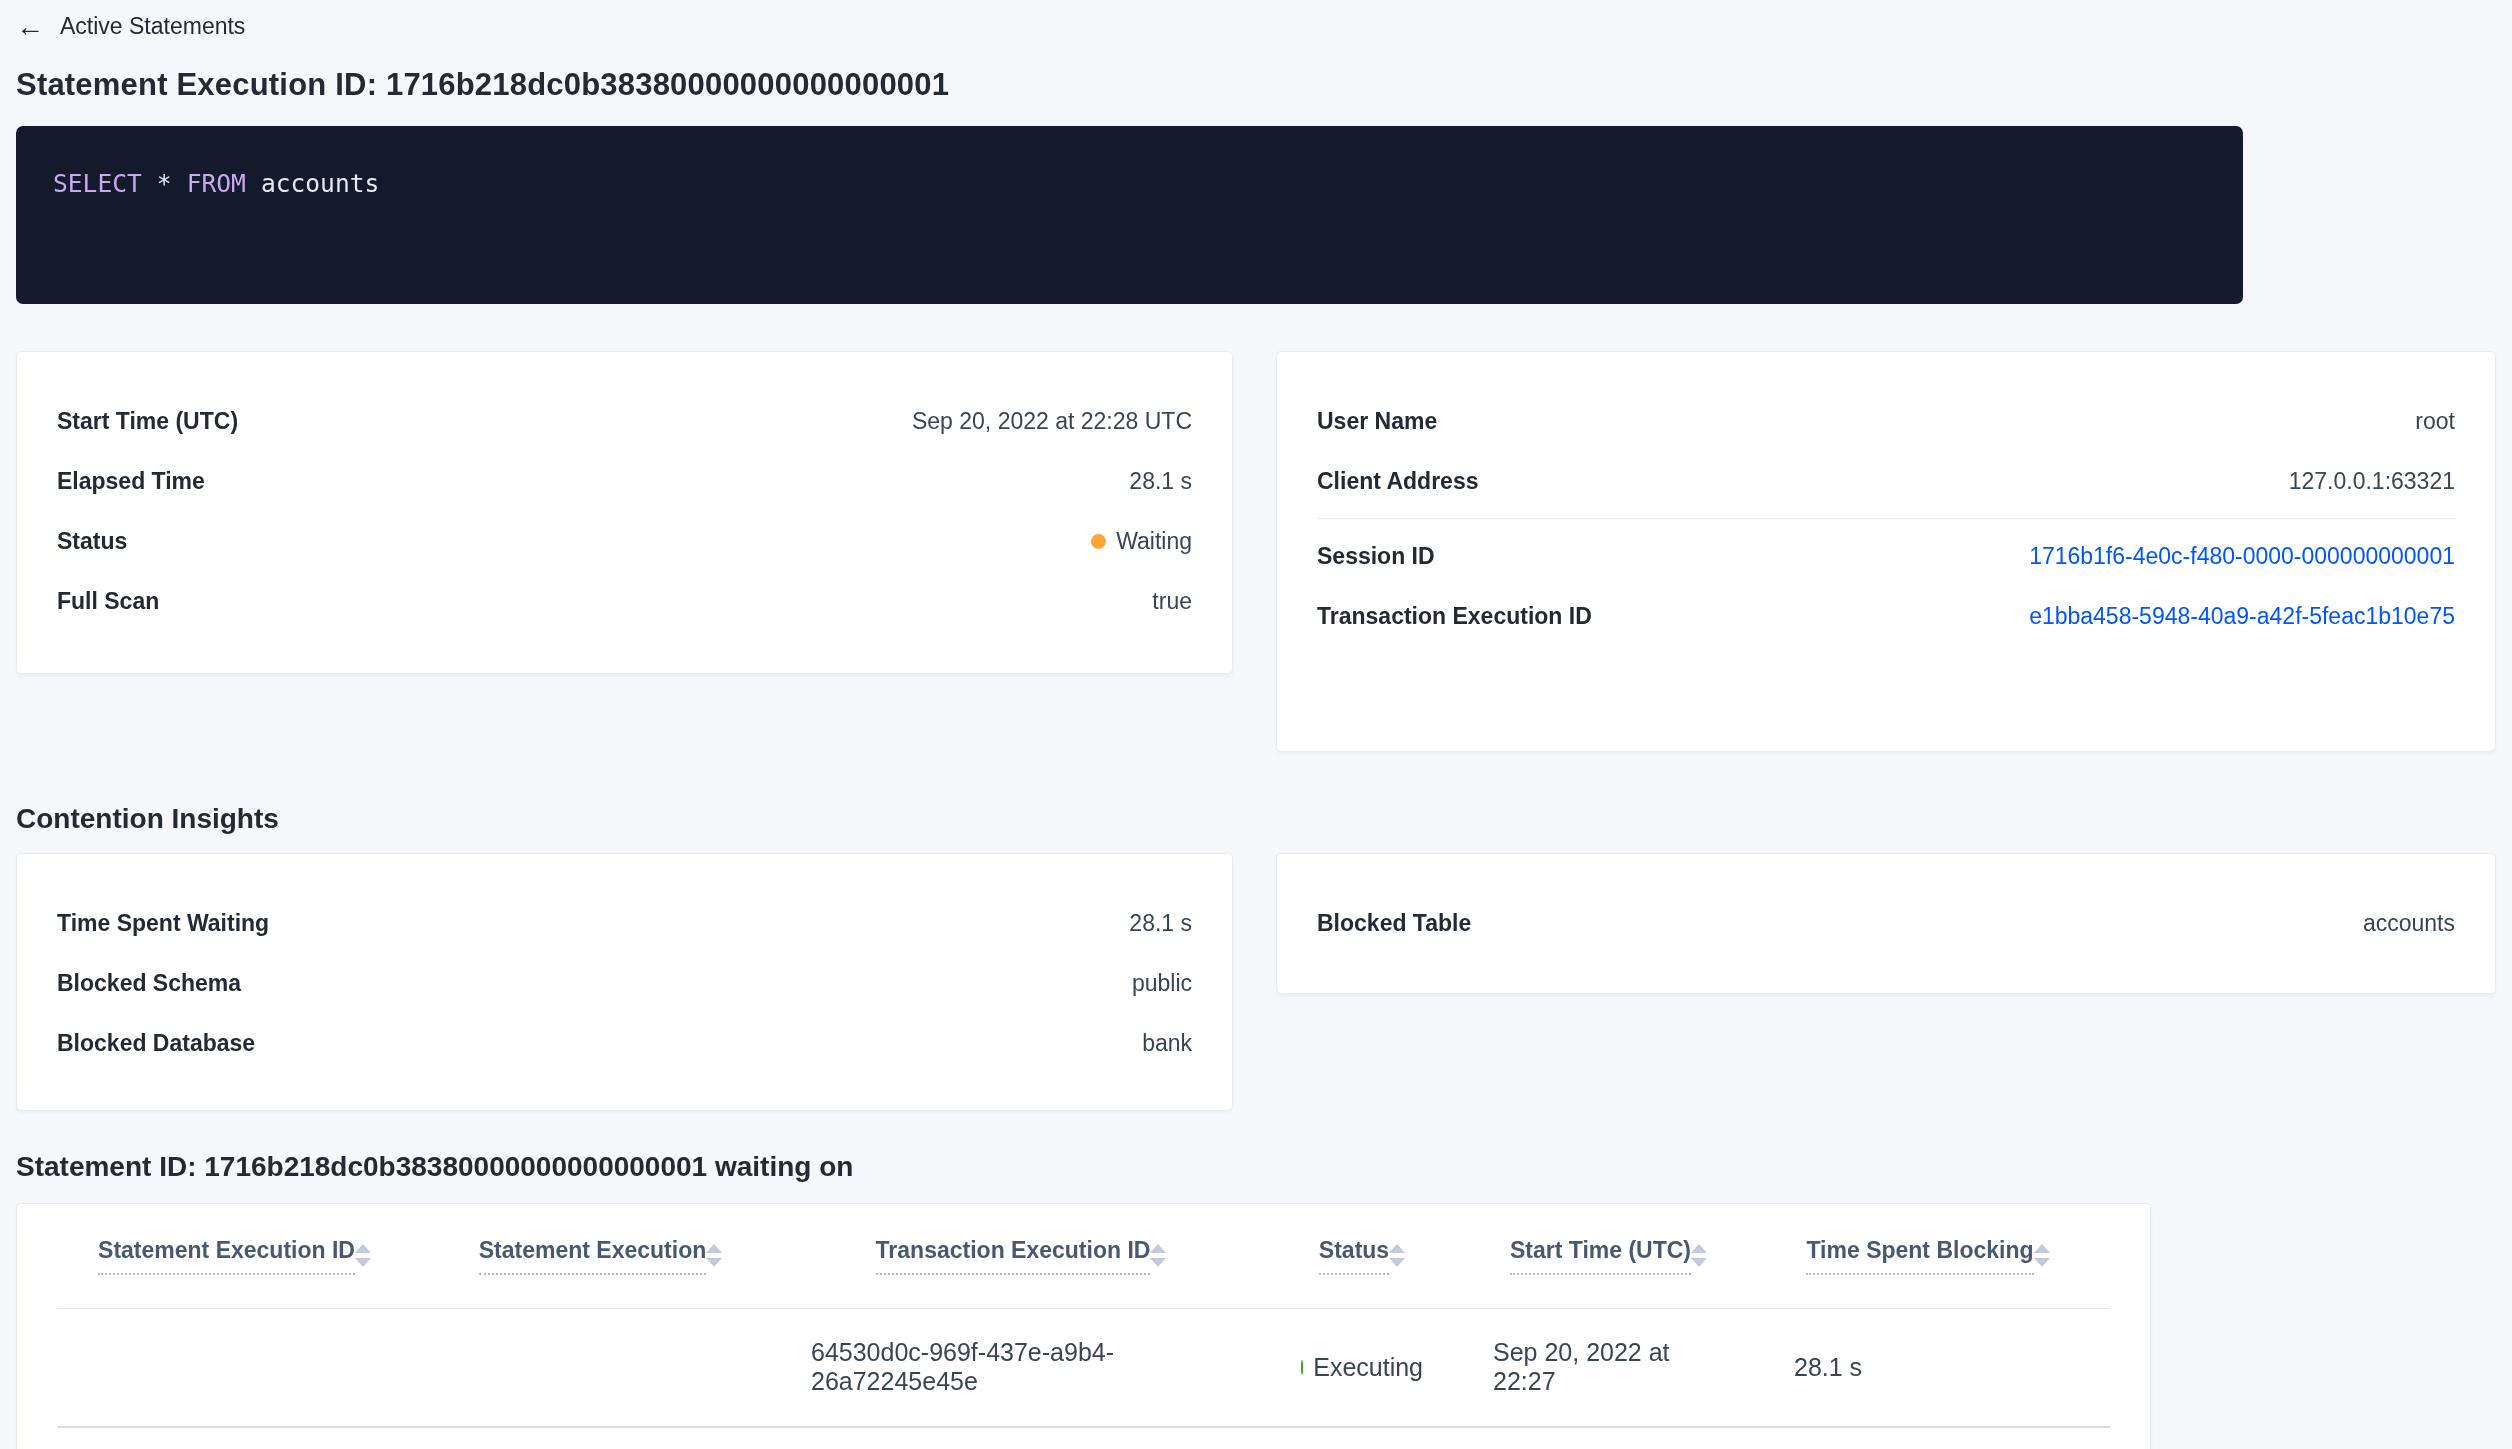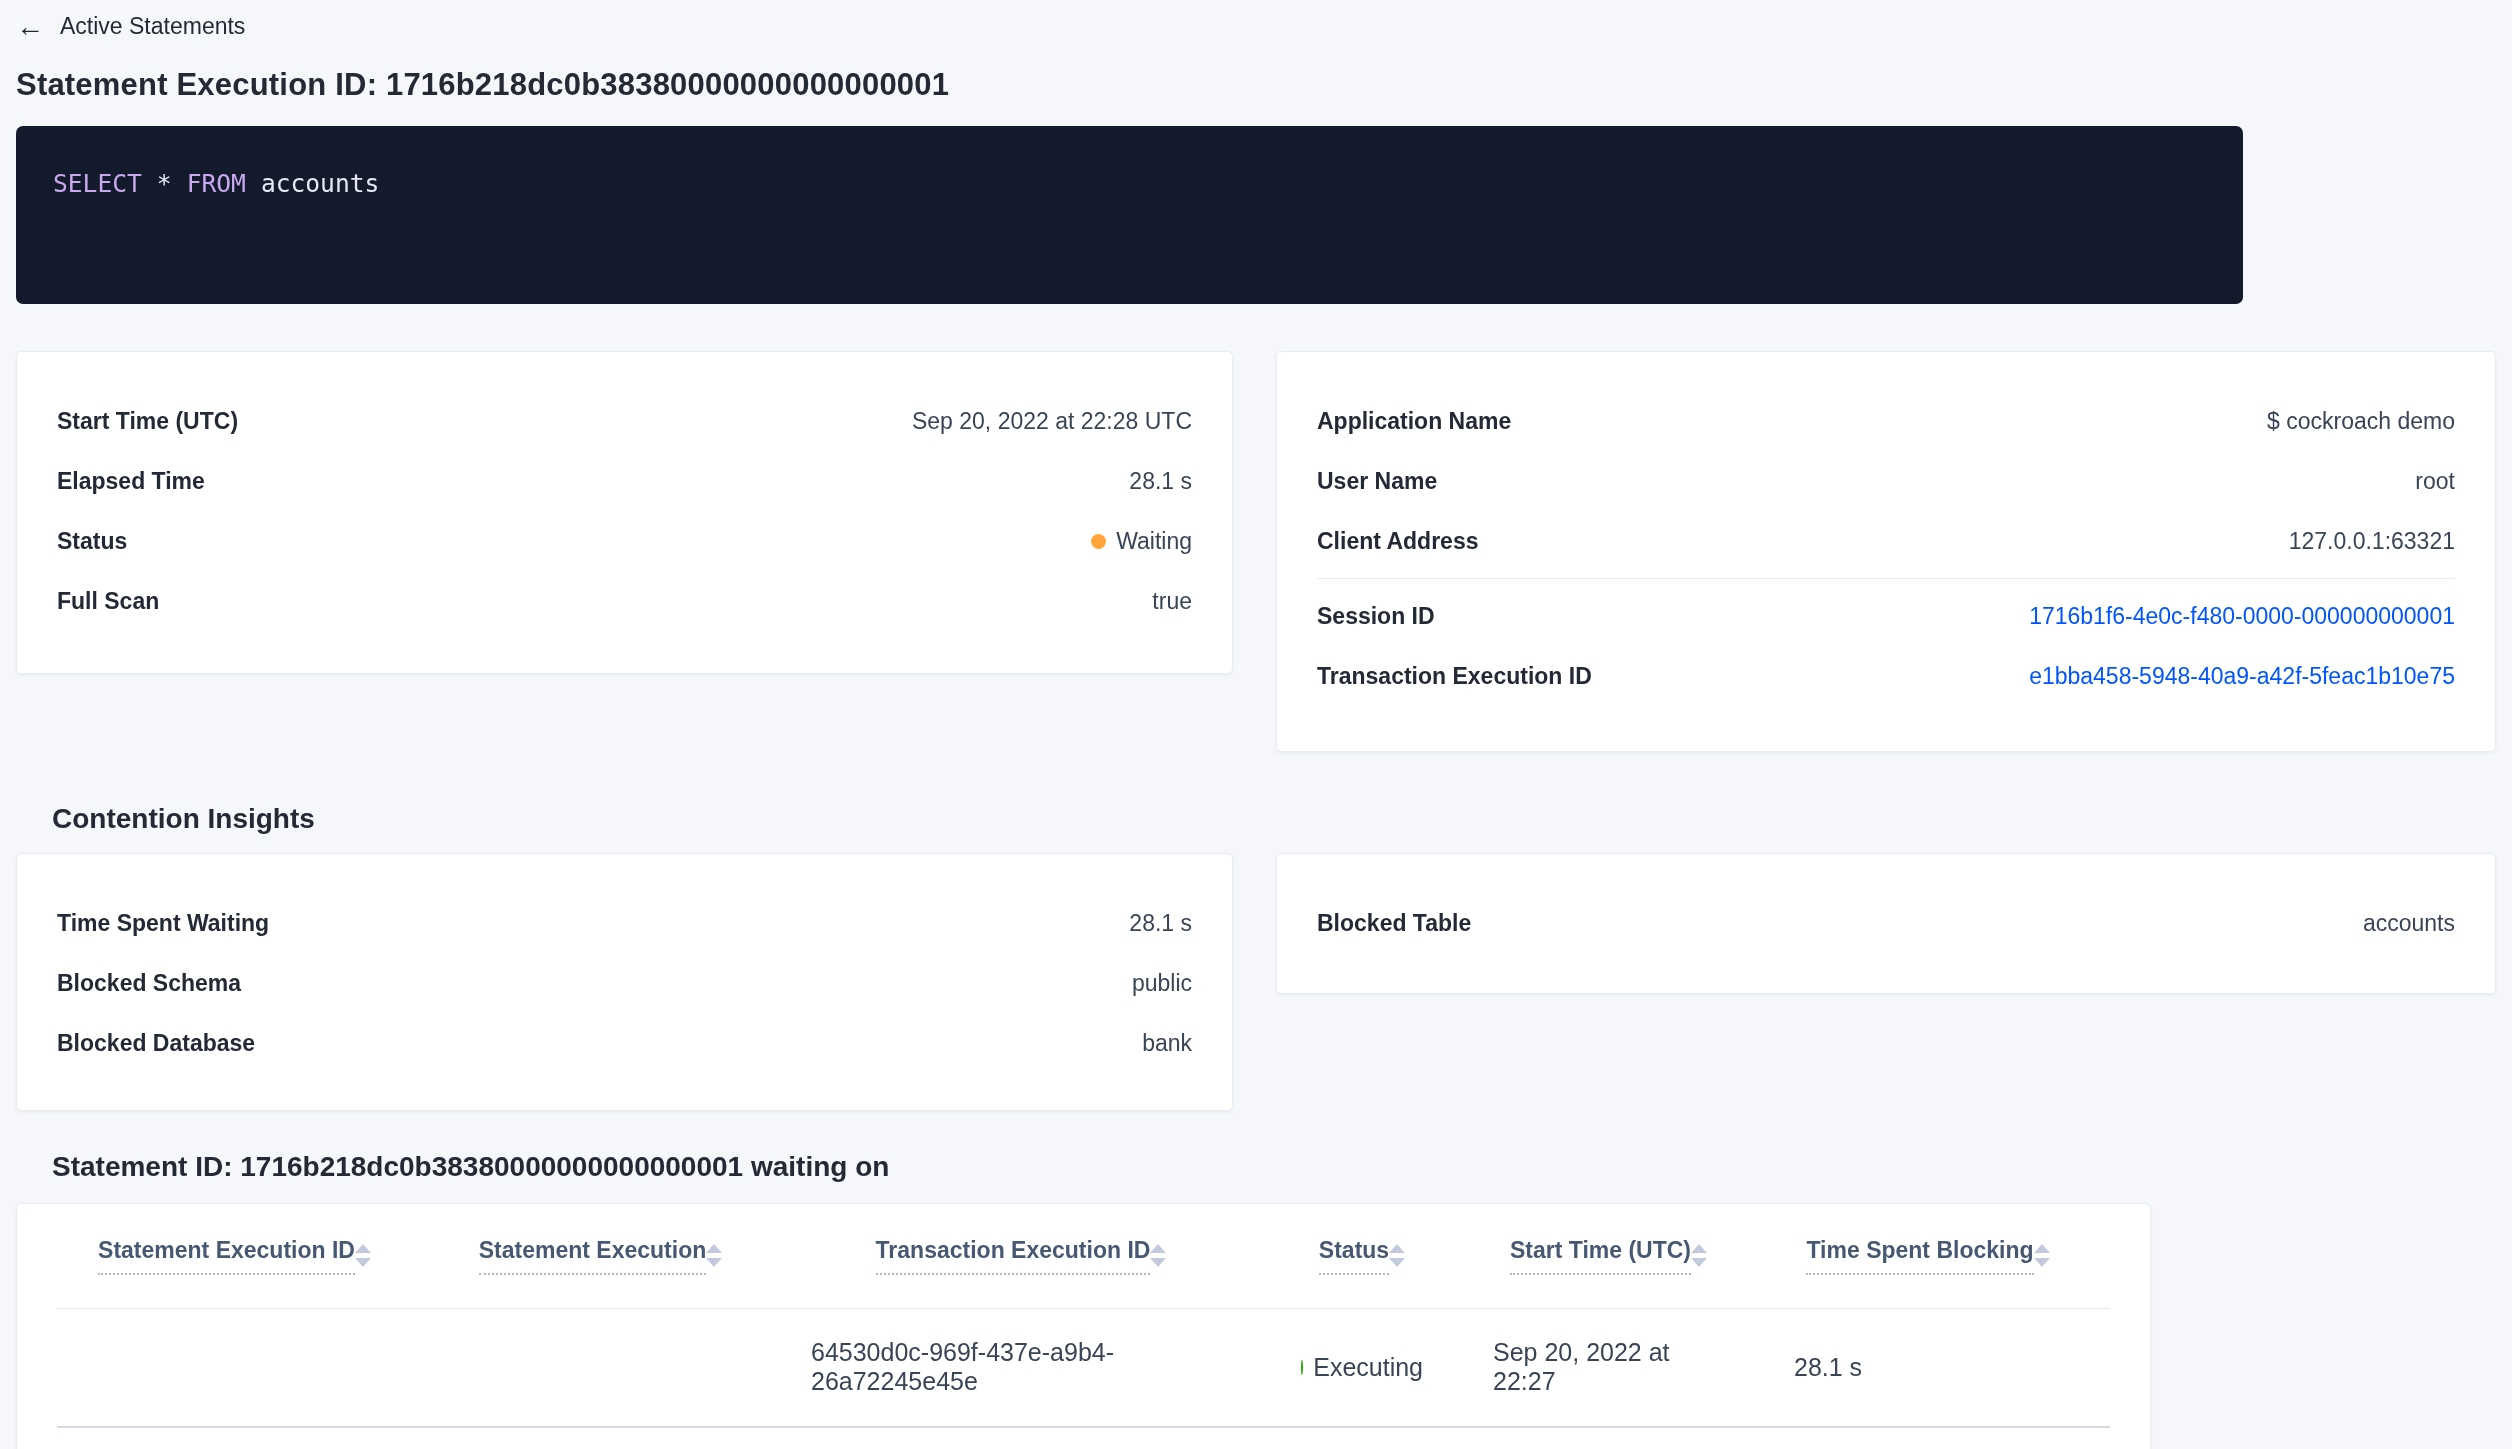--- a/index.html
+++ b/index.html
@@ -70,21 +70,21 @@
   .kv-value { font-size: 23px; color: #394455; display: flex; align-items: center; gap: 10.5px; }
   .kv-link { color: #0055ff; cursor: pointer; margin-left: 32px; }
   .card-divider { border: none; border-top: 0.9px solid #e7ecf3; margin: 7px 0; }
 
   .status-dot { width: 15px; height: 15px; border-radius: 50%; display: inline-block; }
   .dot-waiting { background: #ffa53b; }
   .dot-executing { background: #2cab0c; }
 
   
   .section-heading {
-    font-size: 28px; font-weight: 700; color: #242a35; margin-left: 36px;
+    font-size: 28px; font-weight: 700; color: #242a35;
   }
   .heading-contention { margin-top: 51px; margin-bottom: 18.4px; }
   .heading-waiting { margin-top: 40px; margin-bottom: 19.3px; }
 
   
   .table-card {
     width: 2135px; height: 257px;
     background: #ffffff;
     border: 0.9px solid #e7ecf3;
     border-radius: 5.3px;
@@ -171,24 +171,20 @@
         </span>
       </div>
       <div class="kv-row">
         <span class="kv-label">Full Scan</span>
         <span class="kv-value">true</span>
       </div>
     </div>
 
     <div class="card card-w-right h-session">
       <div class="kv-row">
-        <span class="kv-label">Application Name</span>
-        <span class="kv-value">$ cockroach demo</span>
-      </div>
-      <div class="kv-row">
         <span class="kv-label">User Name</span>
         <span class="kv-value">root</span>
       </div>
       <div class="kv-row">
         <span class="kv-label">Client Address</span>
         <span class="kv-value">127.0.0.1:63321</span>
       </div>
       <hr class="card-divider">
       <div class="kv-row">
         <span class="kv-label">Session ID</span>

